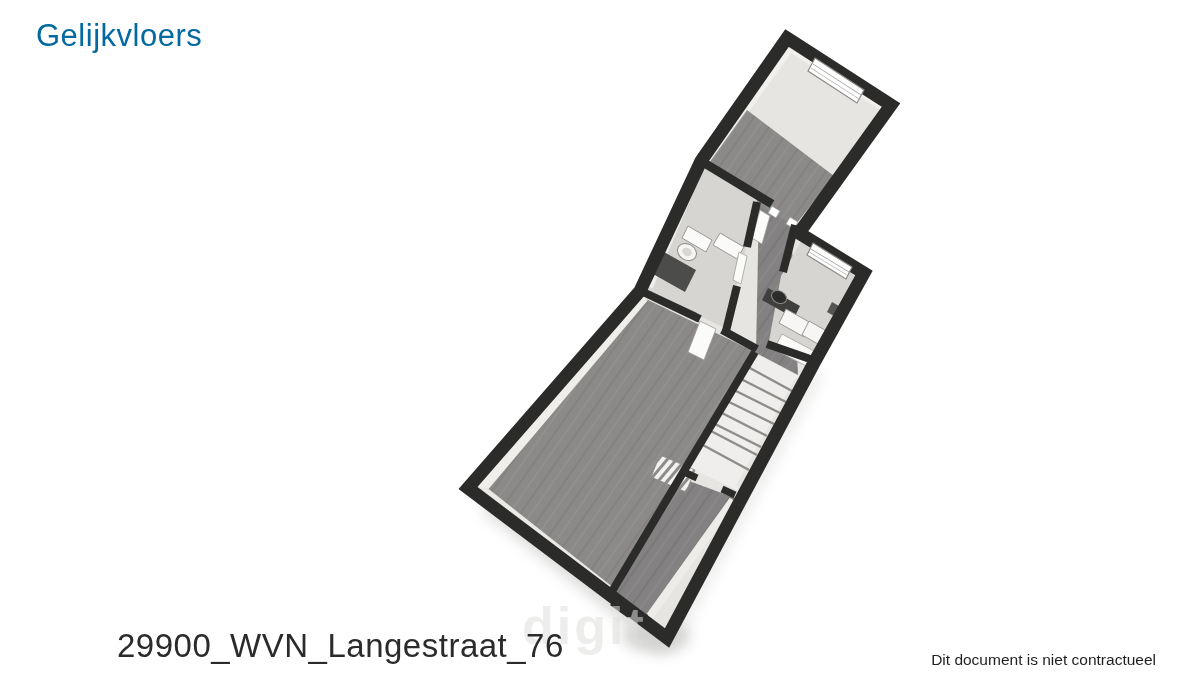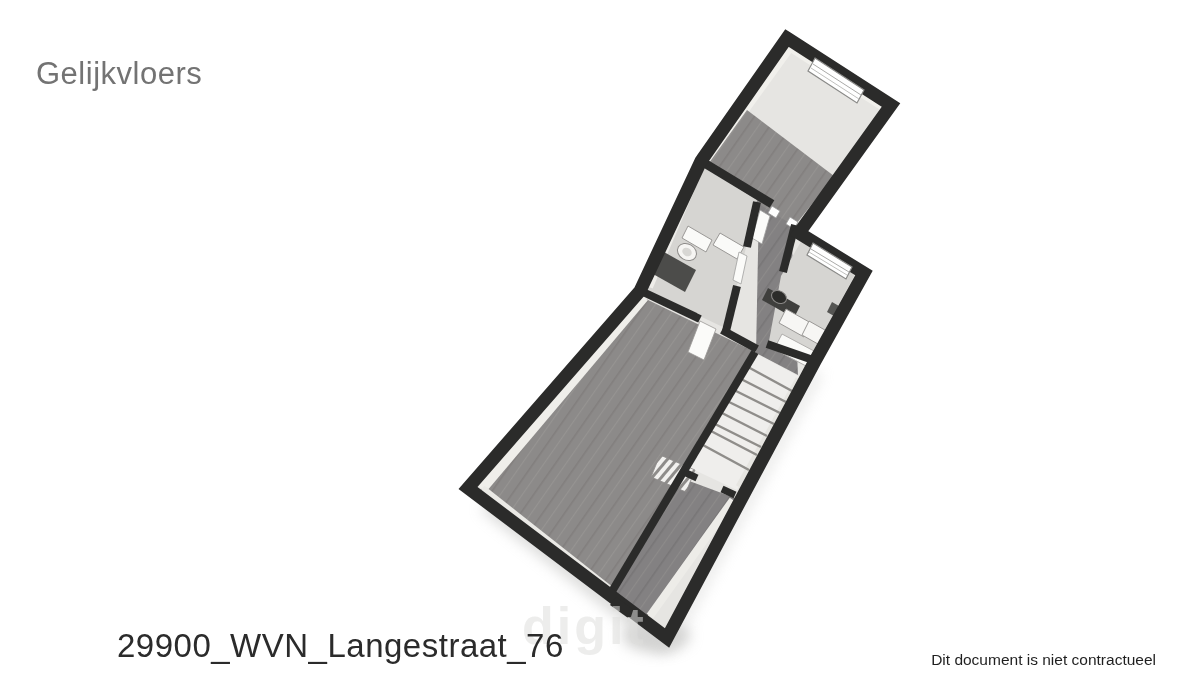--- a/index.html
+++ b/index.html
@@ -2,23 +2,22 @@
 <html><head>
 <meta charset="utf-8">
 <style>
   html,body{margin:0;padding:0;background:#ffffff;}
   .screen{
     position:relative;width:1200px;height:687px;background:#ffffff;
     font-family:"Liberation Sans",sans-serif;overflow:hidden;
   }
   .plan-svg{position:absolute;left:0;top:0;width:1200px;height:687px;}
   .title{
-    position:absolute;left:36px;top:18px;font-size:31px;color:#737373;
+    position:absolute;left:36px;top:18px;font-size:31px;color:#0369a1;
     letter-spacing:0.5px;
-    margin-top:38px;
   }
   .filename{
     position:absolute;left:117px;top:627px;font-size:33px;color:#2b2b2b;
     letter-spacing:0.5px;
   }
   .disclaimer{
     position:absolute;right:44px;top:651px;font-size:15.5px;color:#1f1f1f;
   }
   .watermark{
     position:absolute;left:522px;top:596px;font-size:52px;font-weight:700;

